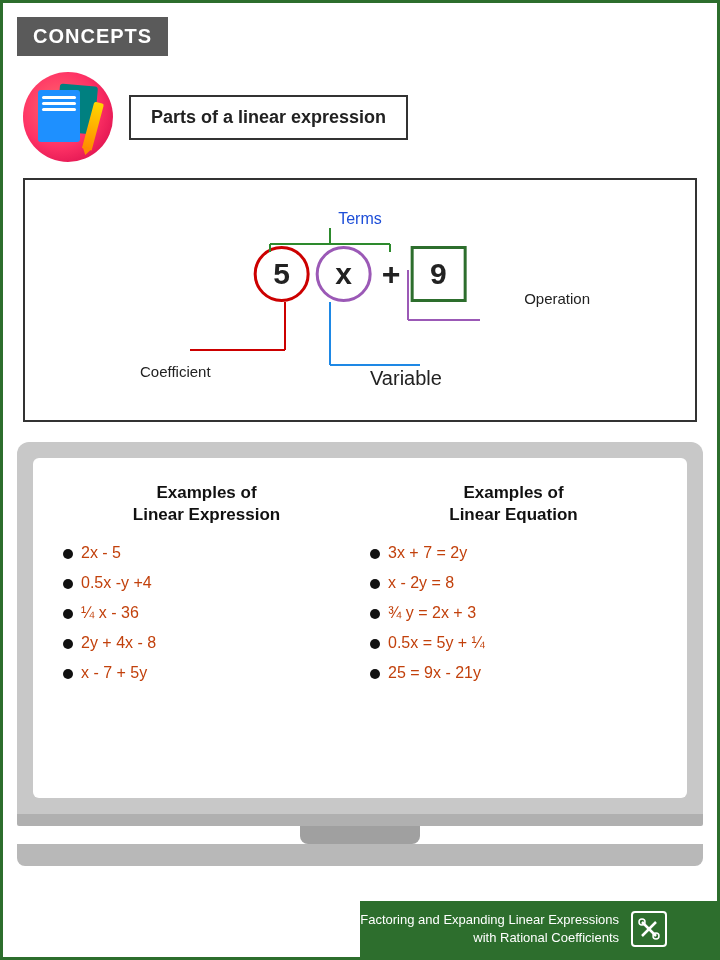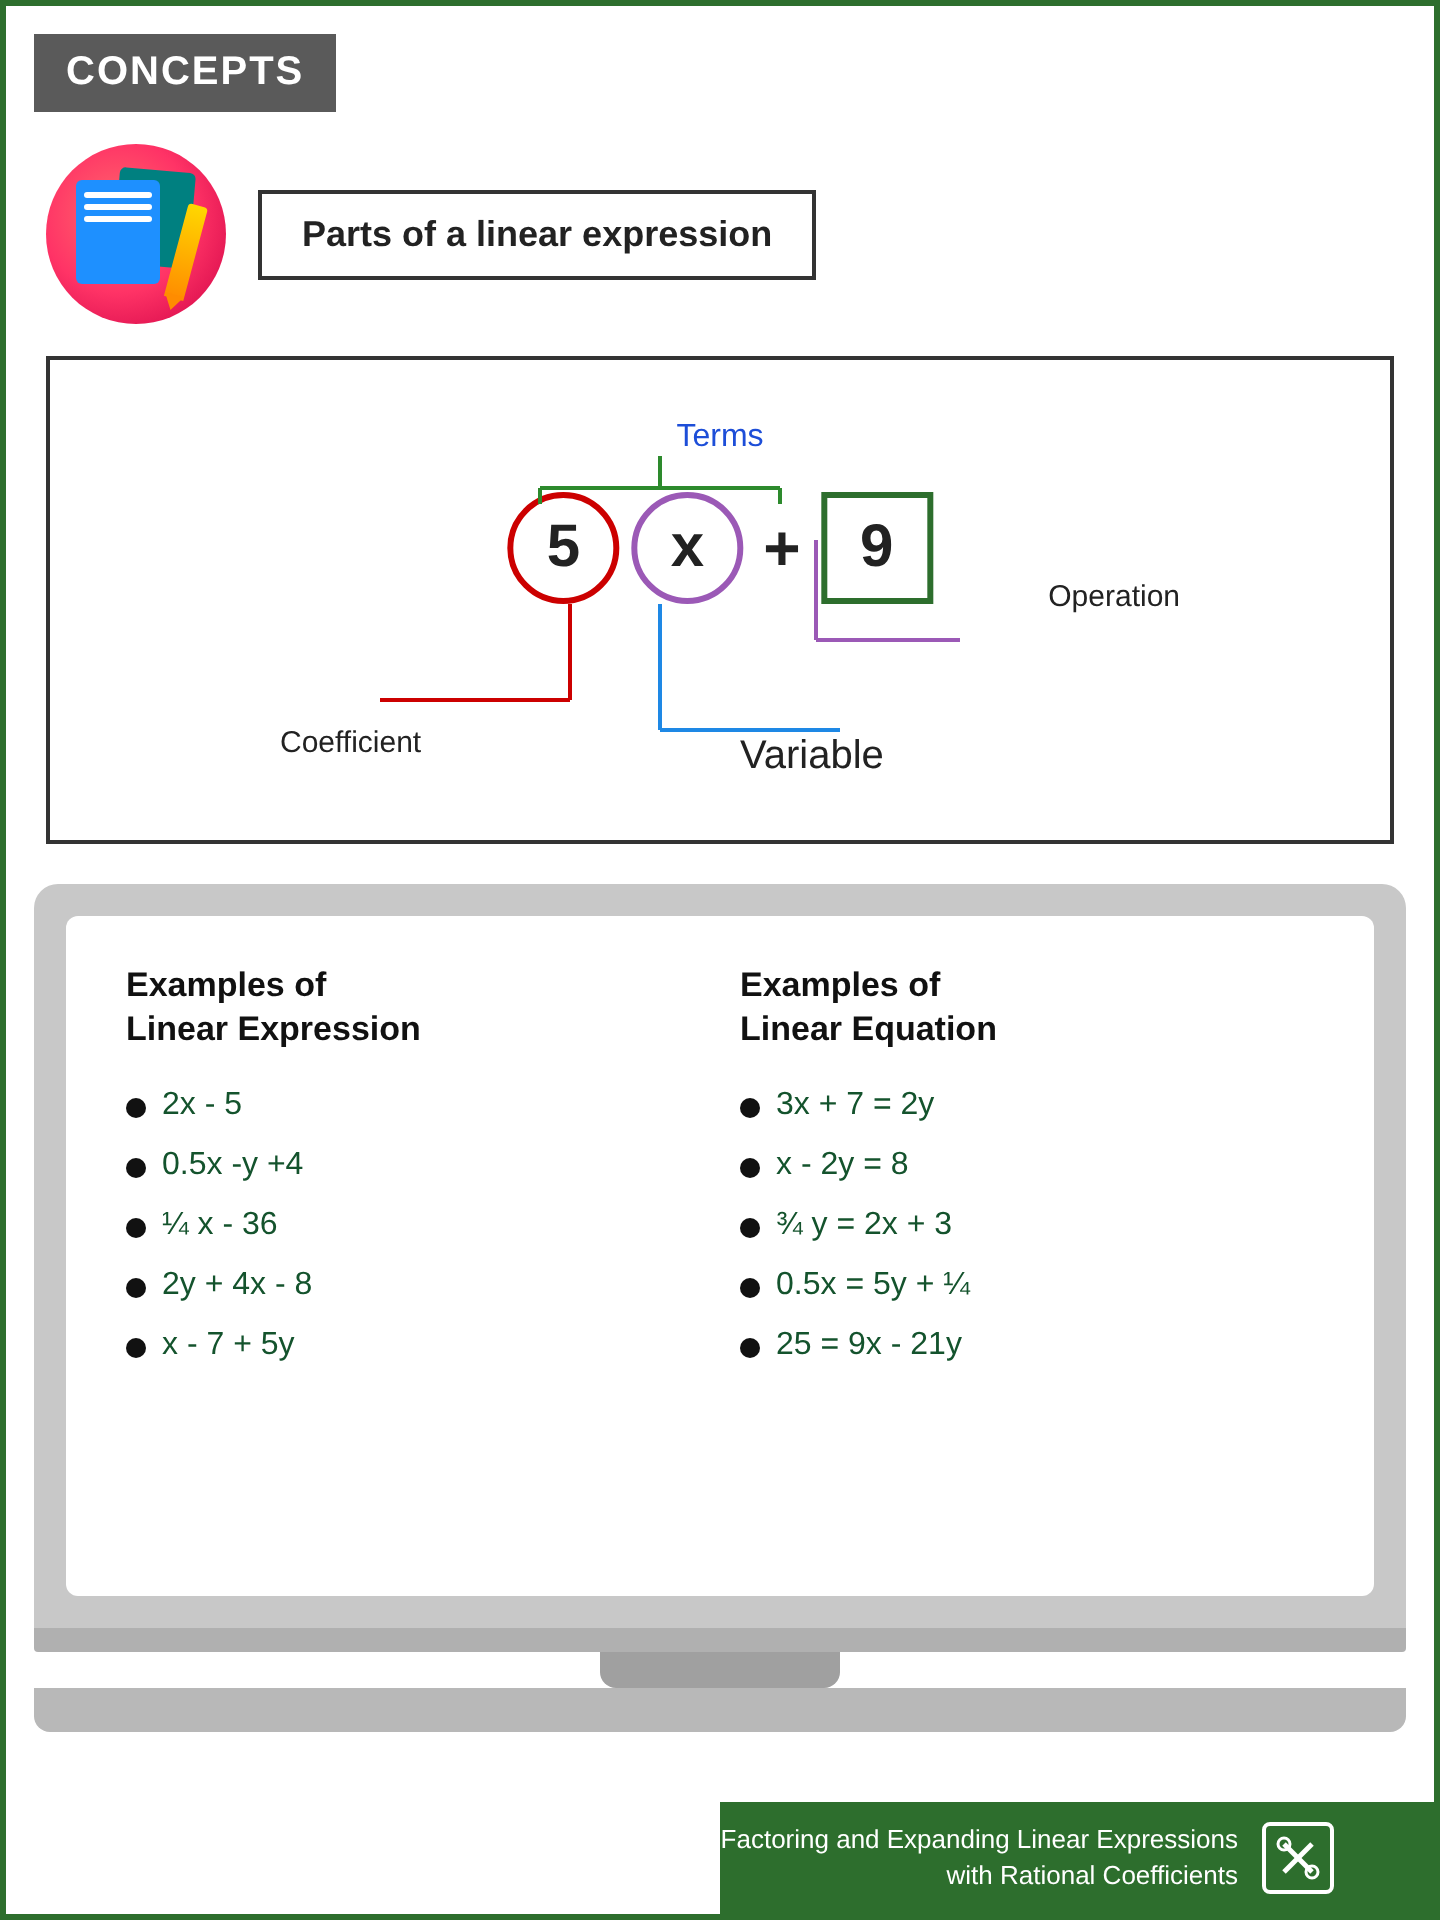--- a/index.html
+++ b/index.html
@@ -170,34 +170,34 @@
       grid-template-columns: 1fr 1fr;
       gap: 0;
     }
     .examples-col {
       padding: 0 10px;
     }
     .examples-col-title {
       font-weight: bold;
       font-size: 17px;
       color: #111;
-      text-align: left;
+      text-align: center;
       margin-bottom: 18px;
       line-height: 1.3;
     }
     .examples-list {
       list-style: none;
       padding: 0;
     }
     .examples-list li {
       display: flex;
       align-items: flex-start;
       gap: 8px;
       font-size: 16px;
-      color: #14532d;
+      color: #c2410c;
       margin-bottom: 12px;
     }
     .bullet {
       width: 10px; height: 10px;
       background: #111;
       border-radius: 50%;
       flex-shrink: 0;
       margin-top: 5px;
     }
 

